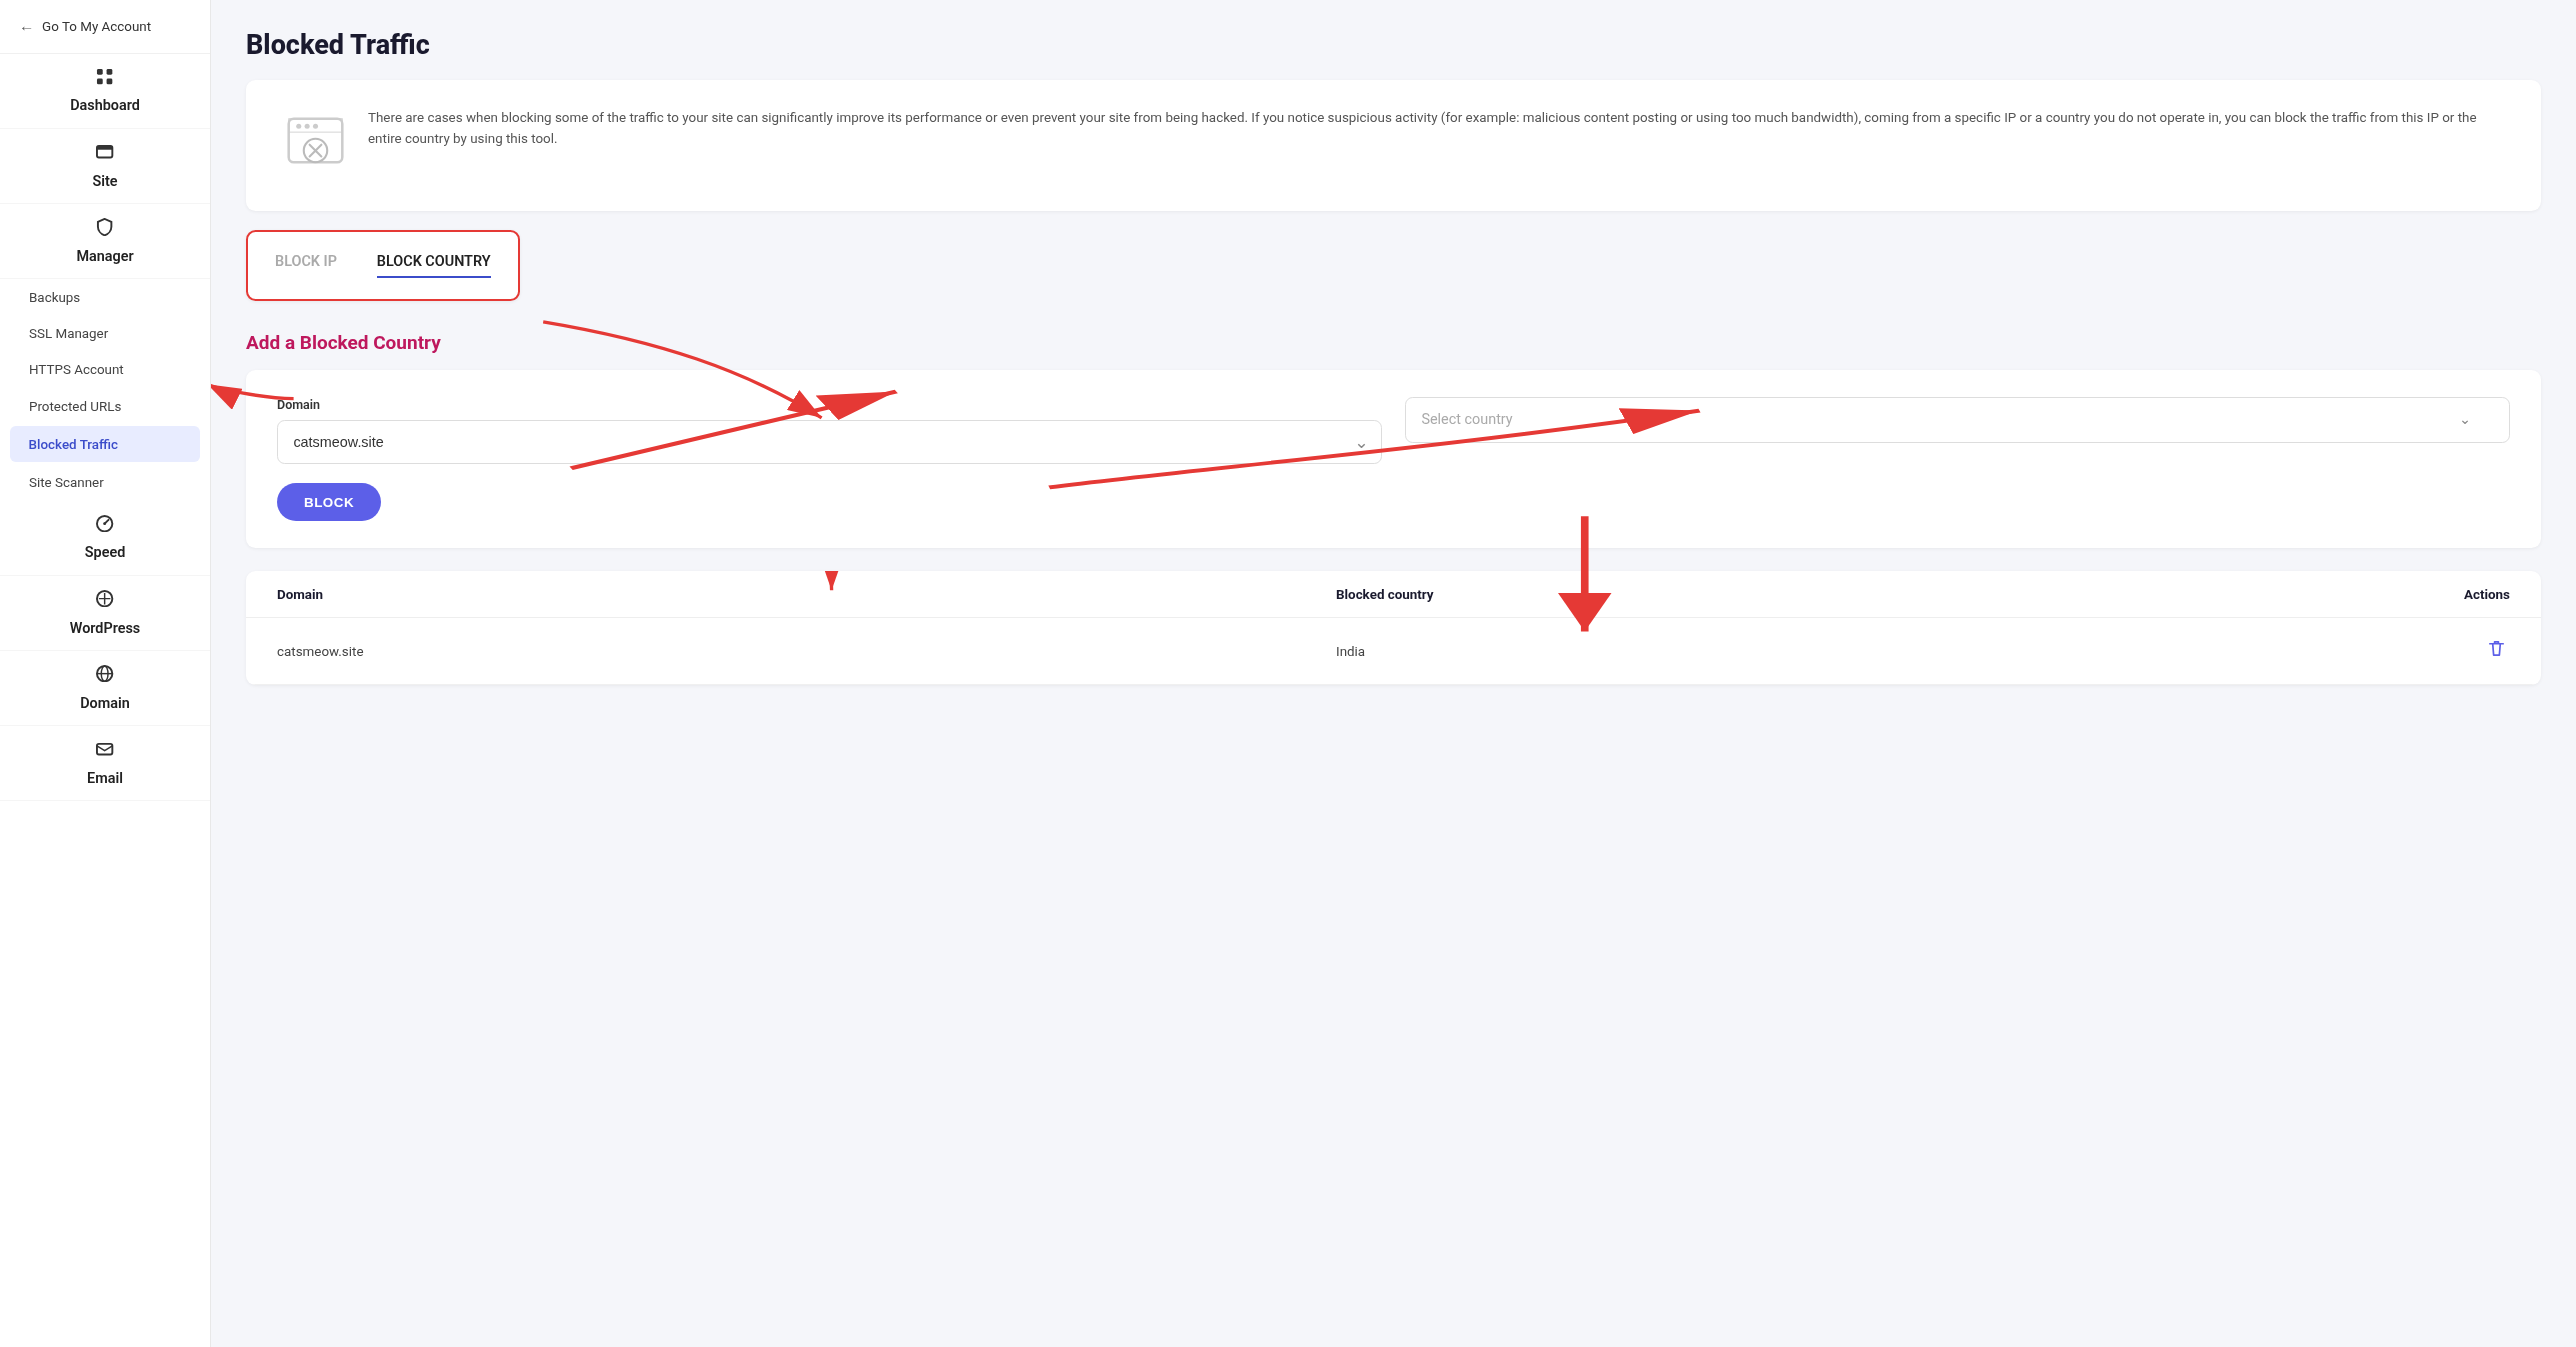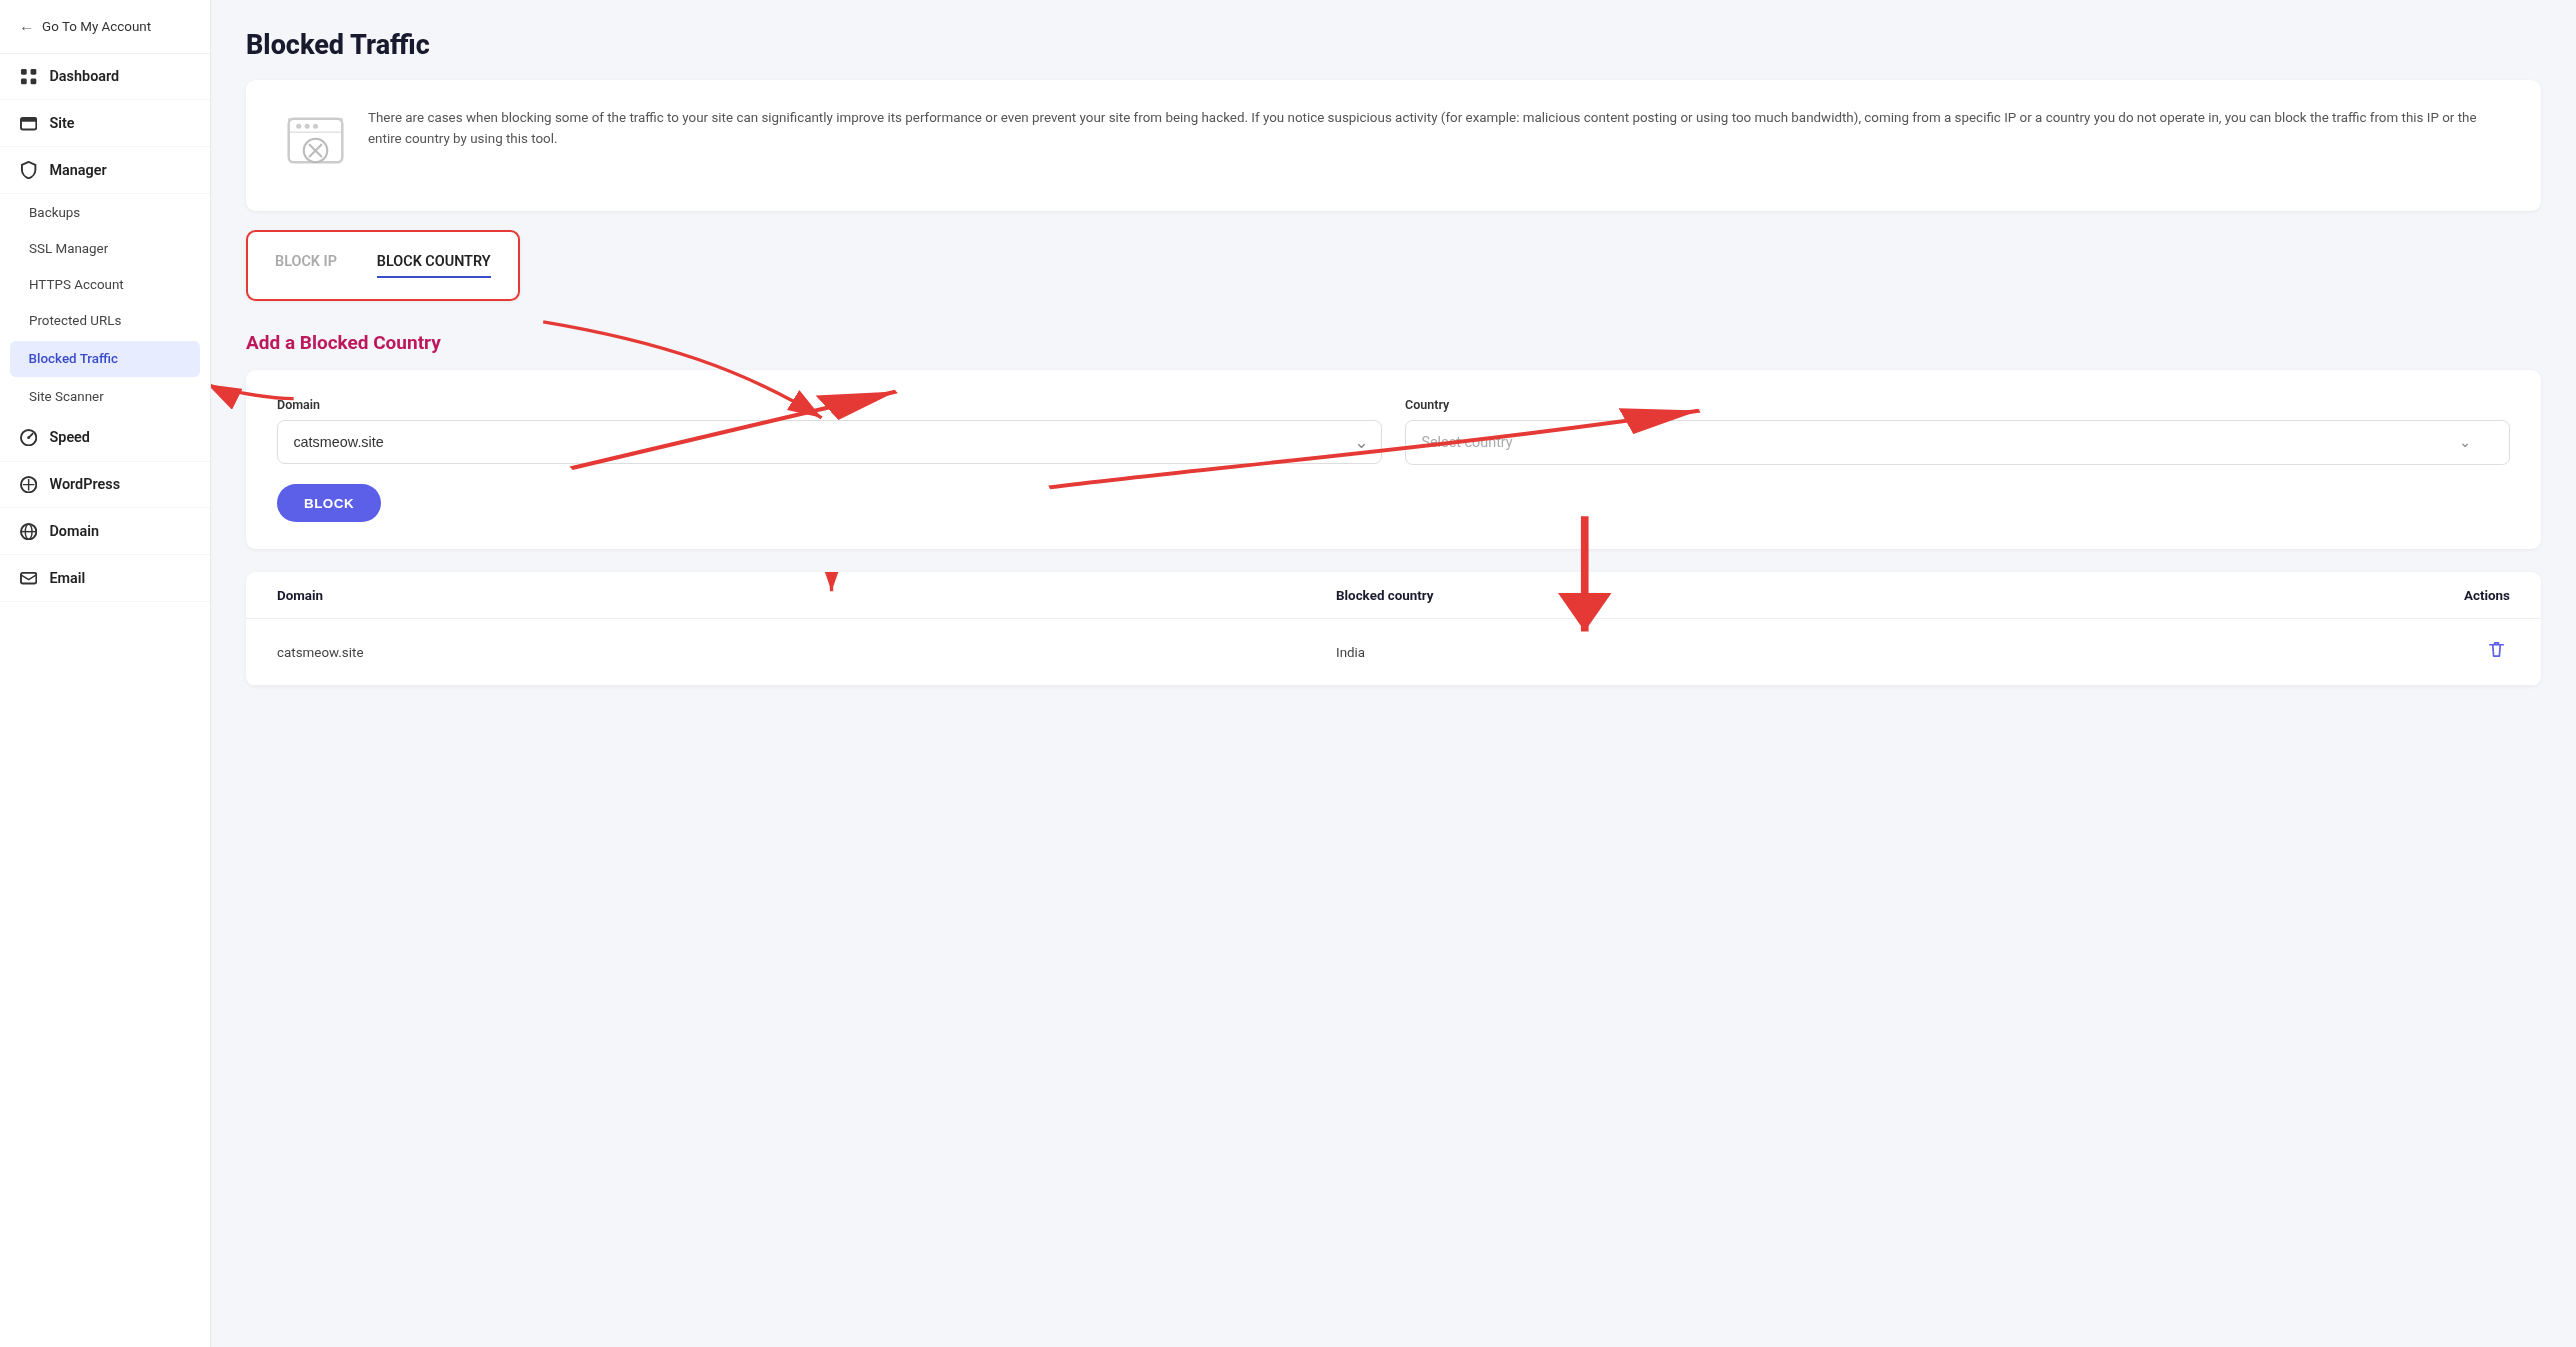--- a/index.html
+++ b/index.html
@@ -30,20 +30,21 @@
     .sidebar-nav-item {
       display: flex;
       align-items: center;
       gap: 11.5px;
       padding: 13.4px 19px;
       font-size: 14.4px;
       font-weight: 600;
       color: #222;
       cursor: pointer;
       border-bottom: 1px solid #f5f5f5;
+      flex-direction: column;
     }
     .sidebar-nav-item .nav-icon { width: 19px; height: 19px; display: flex; align-items: center; justify-content: center; }
     .sidebar-sub-item {
       display: flex;
       align-items: center;
       padding: 10.6px 19px 10.6px 29px;
       font-size: 13.4px;
       color: #444;
       cursor: pointer;
     }
@@ -411,21 +412,20 @@
       <div class="form-group">
         <label class="form-label">Domain</label>
         <div class="form-select-wrap">
           <select>
             <option>catsmeow.site</option>
           </select>
           <span class="chevron">⌄</span>
         </div>
       </div>
       <div class="form-group">
-        <label class="form-label">Country</label>
         <div class="form-select-wrap">
           <div class="select-placeholder">
             <span>Select country</span>
             <span style="color:#888; margin-left:auto;">⌄</span>
           </div>
         </div>
       </div>
     </div>
 
     <button class="btn-block">BLOCK</button>

